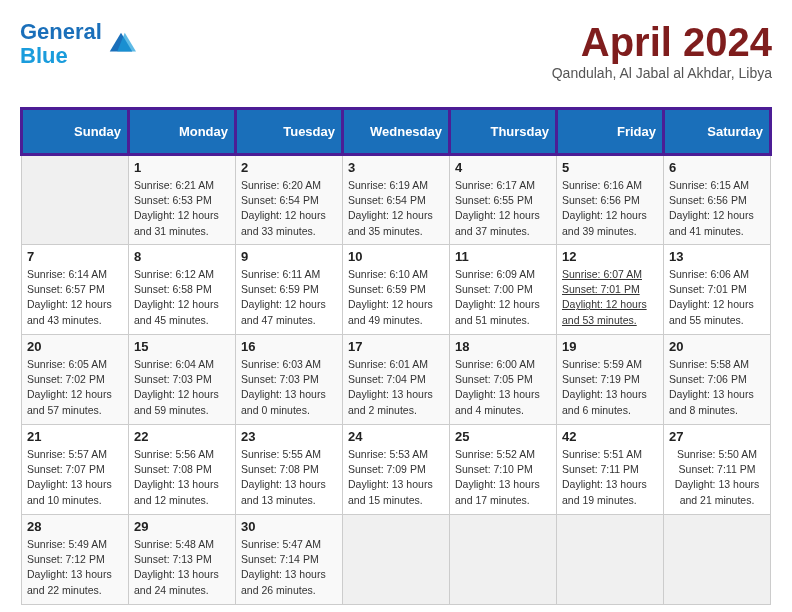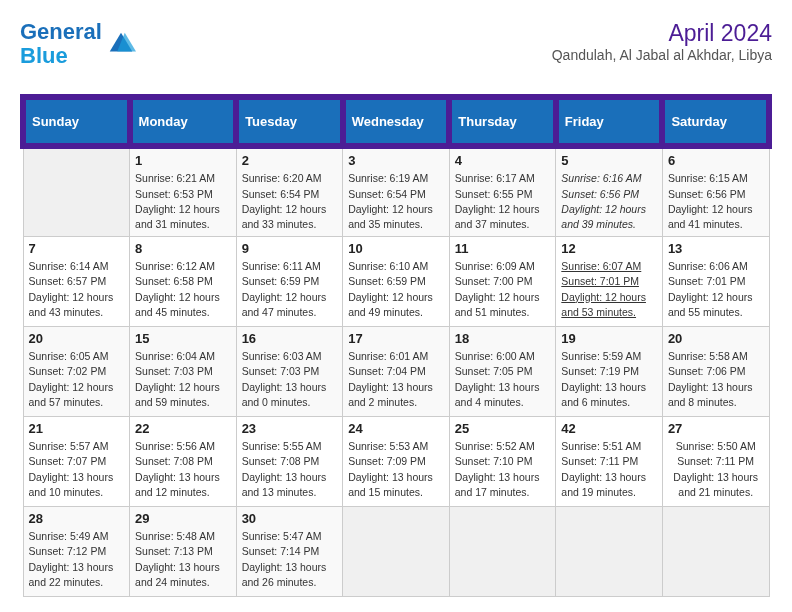--- a/index.html
+++ b/index.html
@@ -31,41 +31,41 @@
     }
     .logo-icon {
       width: 30px;
       height: 30px;
       margin-left: 4px;
     }
     .title-block {
       text-align: right;
     }
     .month-title {
-      font-size: 23px;
-      font-weight: normal;
-      color: #4c1d95;
+      font-size: 40px;
+      font-weight: bold;
+      color: #7f1d1d;
     }
     .location {
       font-size: 14px;
       color: #555;
     }
     table {
       width: 100%;
       border-collapse: collapse;
       font-size: 11px;
     }
     thead tr th {
       background-color: #1a6fba;
       color: #fff;
-      text-align: left;
+      text-align: right;
       padding: 14px 6px;
       font-size: 13px;
       font-weight: bold;
-      border: 6px solid #4c1d95;
+      border: 3px solid #4c1d95;
     }
     tbody tr td {
       border: 1px solid #ccc;
       vertical-align: top;
       padding: 4px 5px;
       height: 90px;
       width: 14.28%;
       background: #fff;
     }
     tbody tr:nth-child(odd) td {
@@ -145,21 +145,21 @@
         </td>
         <td>
           <div class="day-number">4</div>
           <div class="day-info" style="white-space: pre-line;">Sunrise: 6:17 AM
 Sunset: 6:55 PM
 Daylight: 12 hours
 and 37 minutes.</div>
         </td>
         <td>
           <div class="day-number">5</div>
-          <div class="day-info" style="white-space: pre-line; font-style: italic;">Sunrise: 6:16 AM
+          <div class="day-info" style="white-space: pre-line;">Sunrise: 6:16 AM
 Sunset: 6:56 PM
 Daylight: 12 hours
 and 39 minutes.</div>
         </td>
         <td>
           <div class="day-number">6</div>
           <div class="day-info" style="white-space: pre-line;">Sunrise: 6:15 AM
 Sunset: 6:56 PM
 Daylight: 12 hours
 and 41 minutes.</div>

